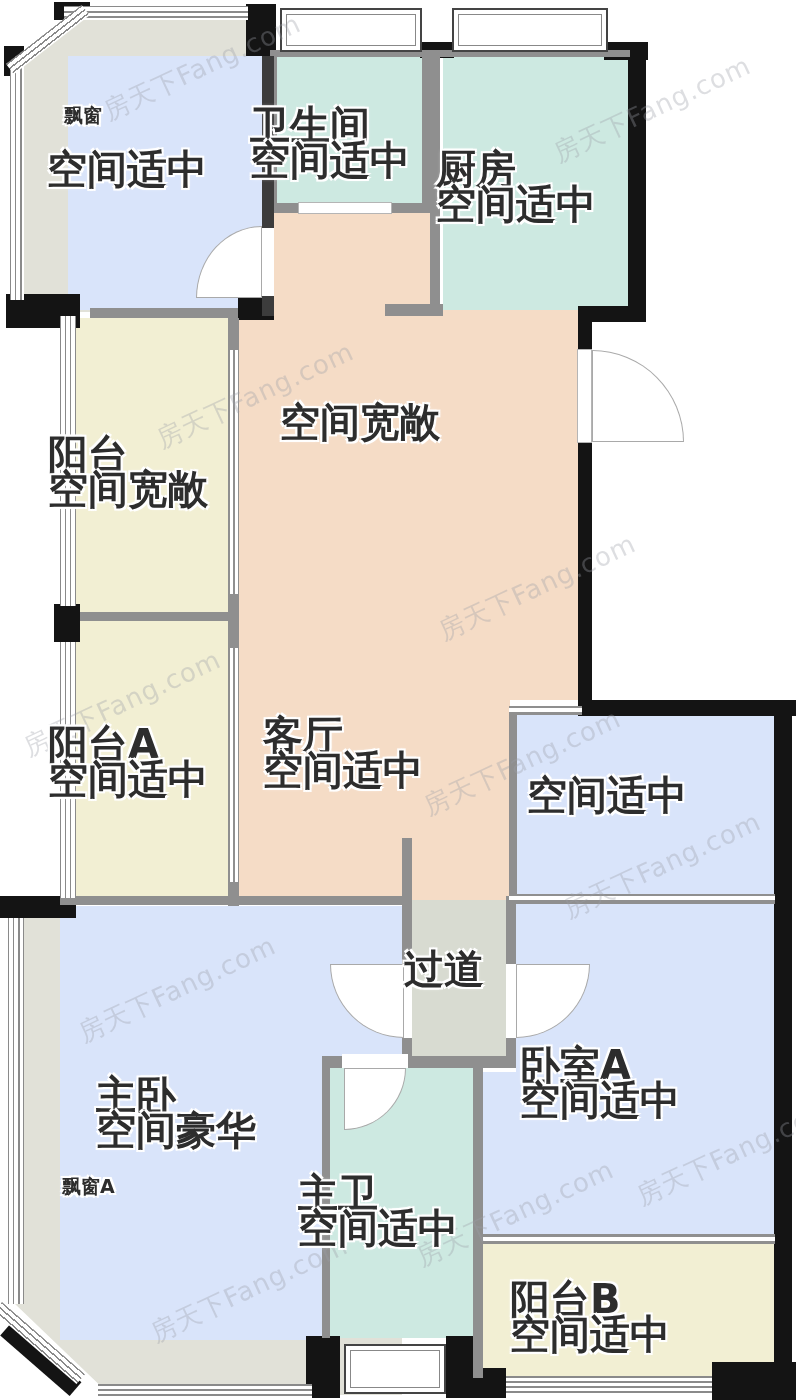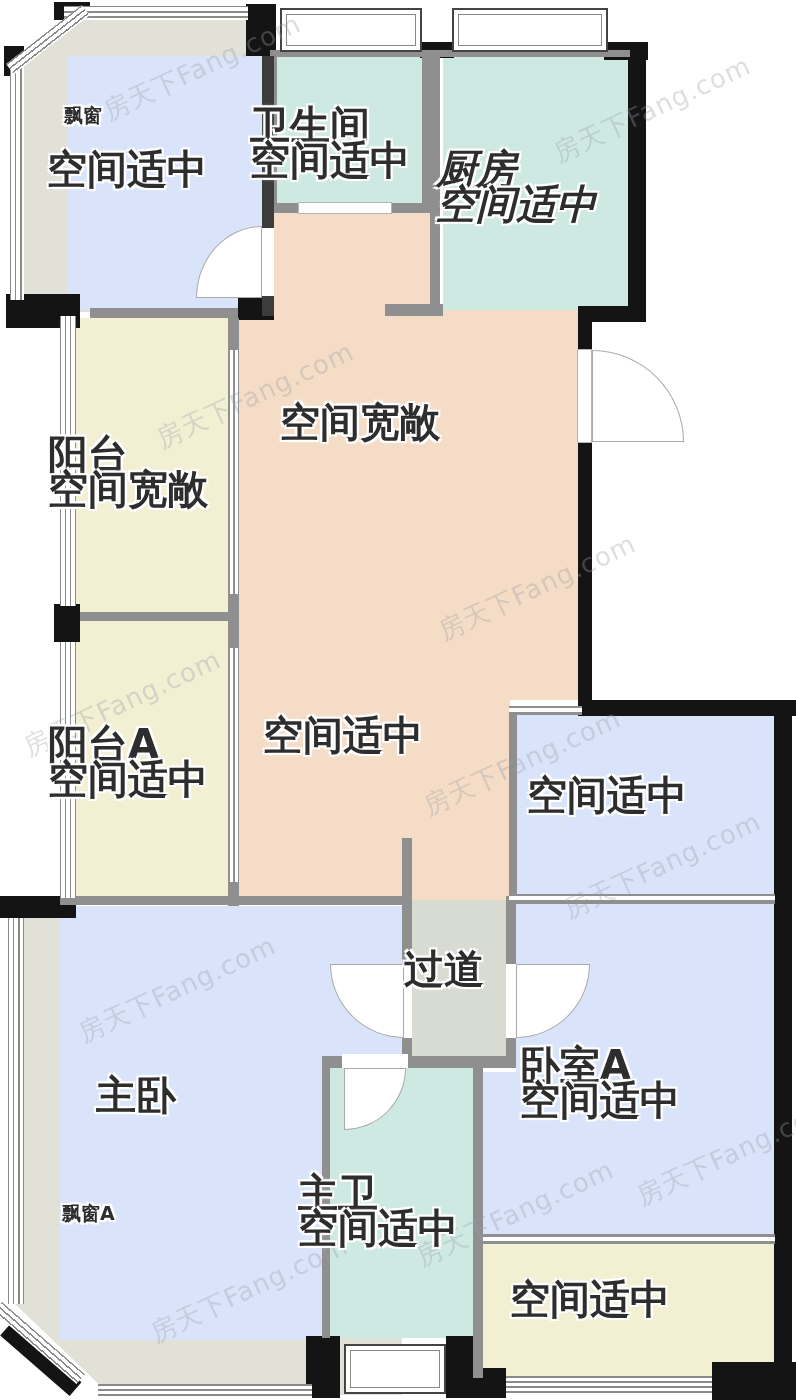--- a/index.html
+++ b/index.html
@@ -134,55 +134,58 @@
   <div class="lbl sm" style="left:64px;top:104px;width:100px;">
     <div>飘窗</div>
   </div>
   <div class="lbl" style="left:47px;top:152px;width:240px;">
     <div>空间适中</div>
   </div>
   <div class="lbl" style="left:250px;top:108px;width:200px;">
     <div>卫生间</div>
     <div>空间适中</div>
   </div>
-  <div class="lbl" style="left:436px;top:152px;width:200px;font-style:italic;">
+  <div class="lbl" style="left:436px;top:152px;width:200px;">
     <div>厨房</div>
     <div>空间适中</div>
   </div>
   <div class="lbl" style="left:280px;top:405px;width:240px;">
     <div>空间宽敞</div>
   </div>
   <div class="lbl" style="left:48px;top:437px;width:200px;">
     <div>阳台</div>
     <div>空间宽敞</div>
   </div>
   <div class="lbl" style="left:48px;top:727px;width:200px;">
     <div>阳台A</div>
     <div>空间适中</div>
   </div>
   <div class="lbl" style="left:263px;top:718px;width:240px;">
+    <div>客厅</div>
     <div>空间适中</div>
   </div>
   <div class="lbl" style="left:527px;top:778px;width:240px;">
     <div>空间适中</div>
   </div>
   <div class="lbl" style="left:404px;top:952px;width:120px;">
     <div>过道</div>
   </div>
   <div class="lbl" style="left:96px;top:1078px;width:240px;">
     <div>主卧</div>
+    <div>空间豪华</div>
   </div>
-  <div class="lbl sm" style="left:62px;top:1202px;width:120px;">
+  <div class="lbl sm" style="left:62px;top:1175px;width:120px;">
     <div>飘窗A</div>
   </div>
   <div class="lbl" style="left:520px;top:1048px;width:240px;">
     <div>卧室A</div>
     <div>空间适中</div>
   </div>
   <div class="lbl" style="left:298px;top:1176px;width:200px;">
     <div>主卫</div>
     <div>空间适中</div>
   </div>
   <div class="lbl" style="left:510px;top:1282px;width:240px;">
+    <div>阳台B</div>
     <div>空间适中</div>
   </div>
 
 </div>
 
 </body></html>

